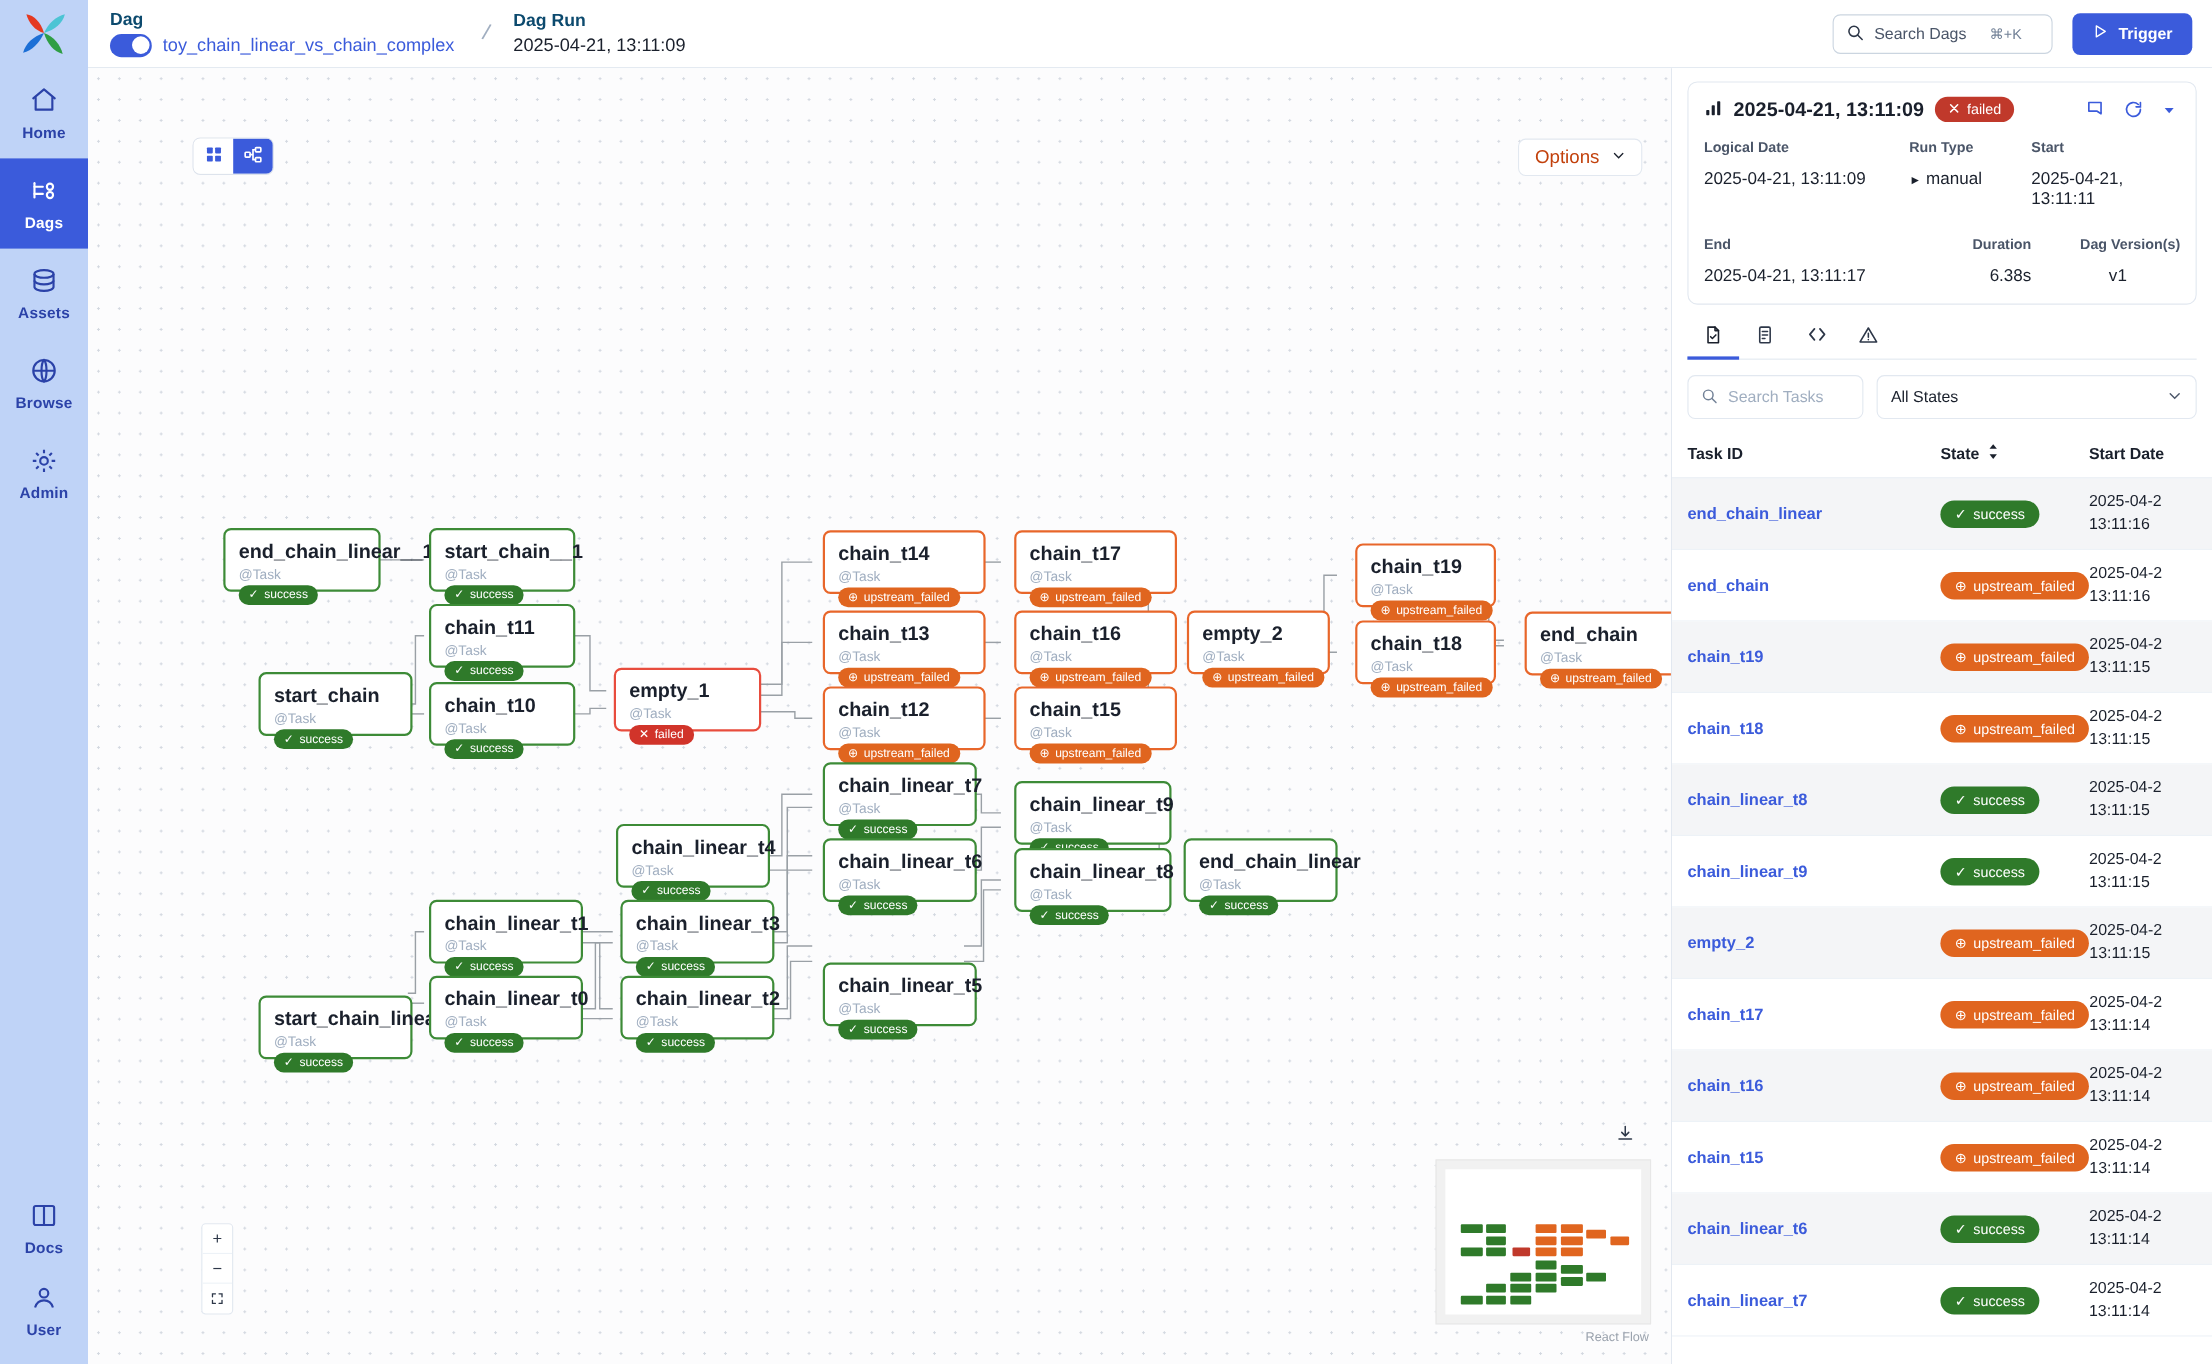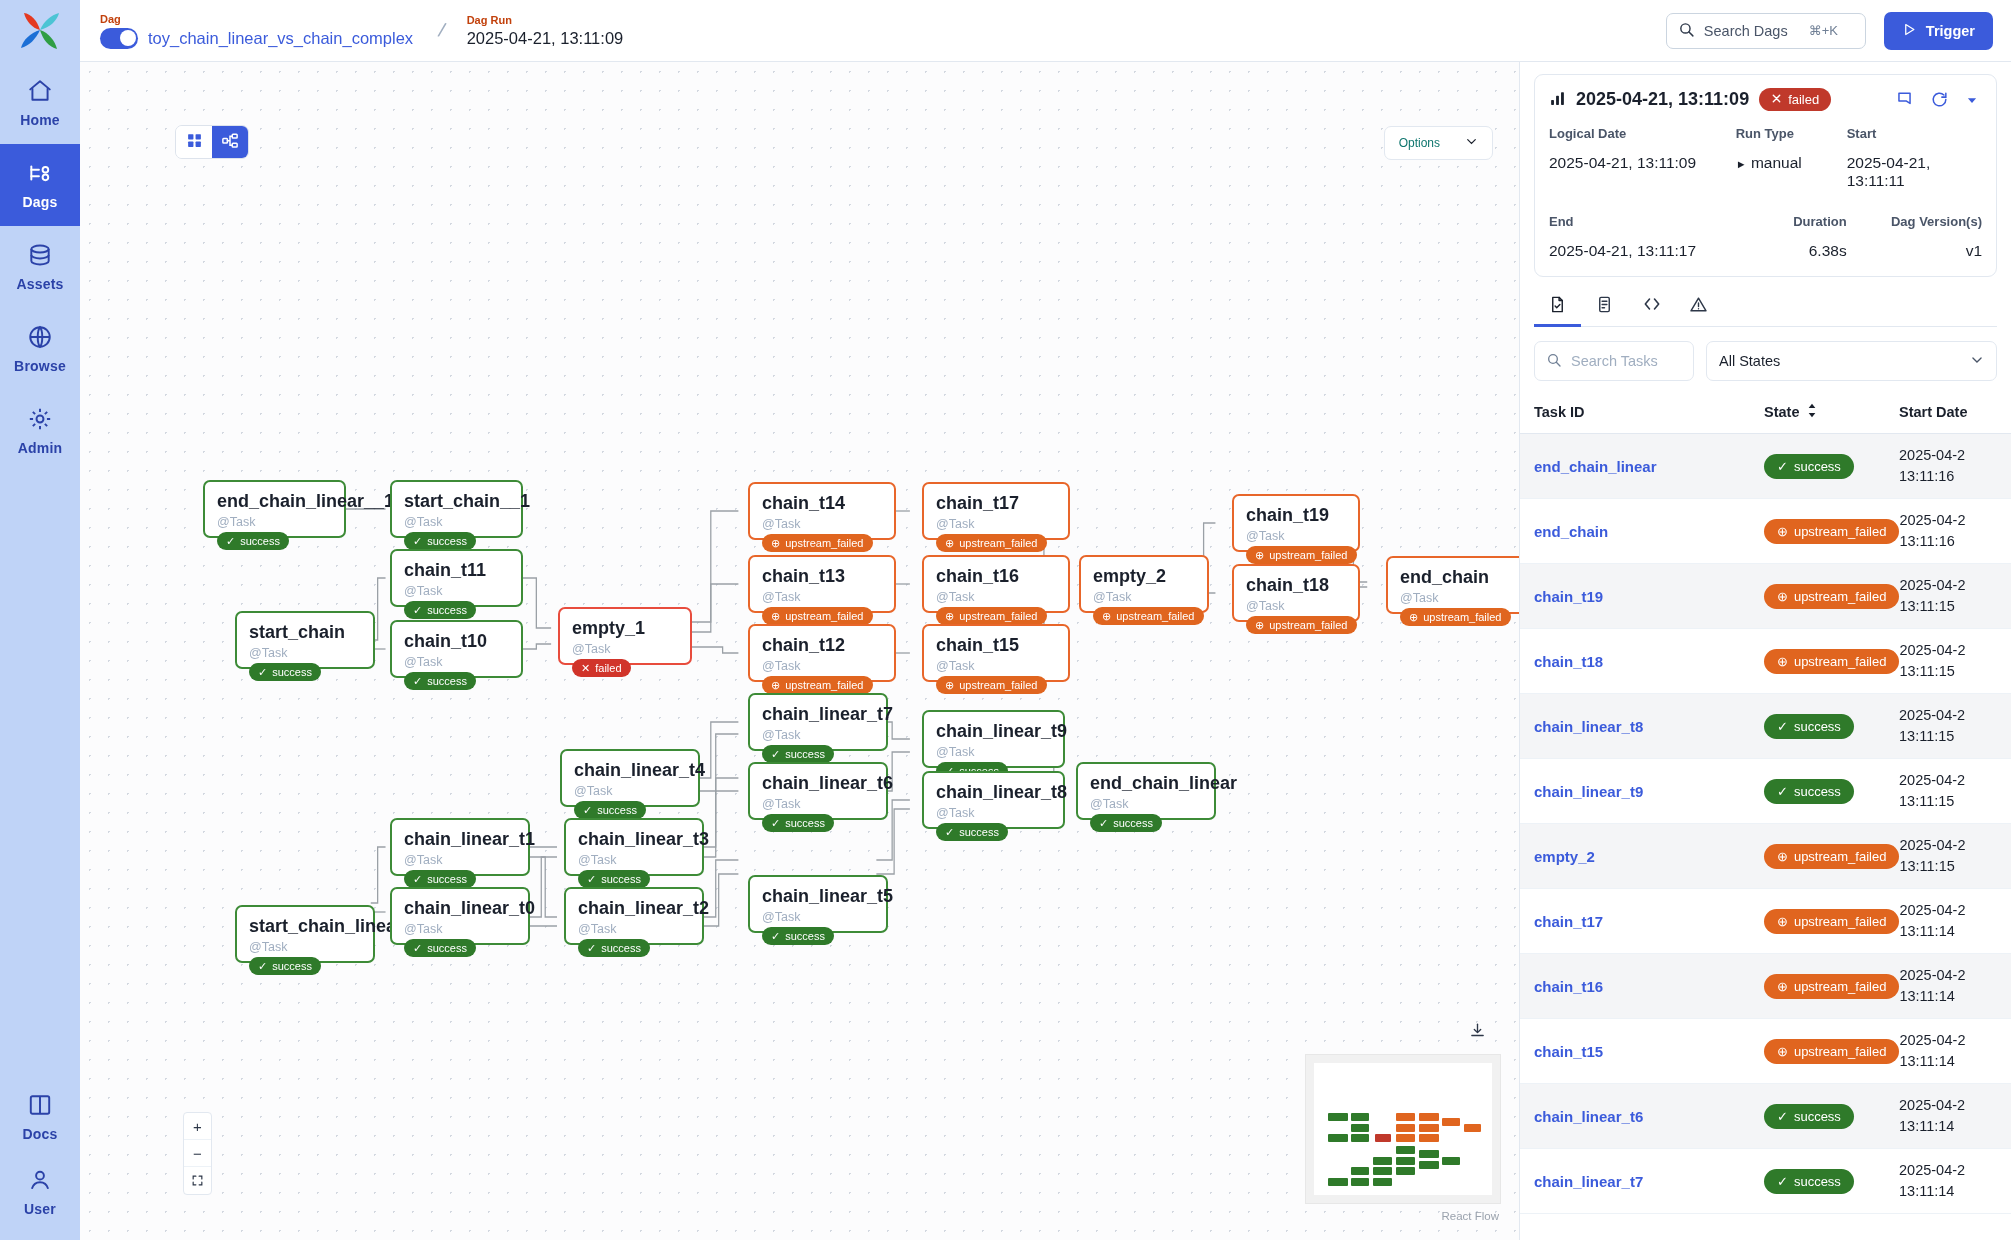--- a/index.html
+++ b/index.html
@@ -32,21 +32,21 @@
   
   .main { flex: 1 1 auto; display:flex; flex-direction:column; min-width:0; }
 
   .topbar {
     height: 62px; flex:0 0 62px;
     border-bottom: 1px solid #e2e8f0;
     display:flex; align-items:center; padding: 0 18px 0 20px; gap: 18px;
     background:#fff;
   }
   .dag-block { display:flex; flex-direction:column; gap:3px; }
-  .tiny-label { font-size:11px; font-weight:700; color:#c2410c; }
+  .tiny-label { font-size:16px; font-weight:700; color:#0c4a6e; }
   .dag-row { display:flex; align-items:center; gap:10px; }
   .toggle {
     width:38px; height:21px; border-radius:11px; background:#3b5bdb;
     position:relative; cursor:pointer; flex:0 0 auto;
   }
   .toggle::after{
     content:""; position:absolute; top:2.5px; right:2.5px;
     width:16px; height:16px; border-radius:50%; background:#fff;
   }
   .dag-name { color:#3b5bdb; font-size:16.5px; text-decoration:none; }
@@ -83,22 +83,22 @@
   }
   .vt-btn {
     width:36px; height:32px; display:flex; align-items:center; justify-content:center;
     background:#fff; cursor:pointer;
   }
   .vt-btn.active { background:#3b5bdb; }
 
   .options-btn {
     position:absolute; right:26px; top:64px; z-index:5;
     border:1px solid #e2e8f0; border-radius:7px; background:#fff;
-    height:34px; padding:0 14px; display:flex; align-items:center; gap:25px;
-    font-size:12px; color:#0f766e; cursor:pointer;
+    height:34px; padding:0 14px; display:flex; align-items:center; gap:11px;
+    font-size:17px; color:#c2410c; cursor:pointer;
   }
 
   
   .node {
     position:absolute; background:#fff; border-radius:7px;
     padding:9px 11px 9px 12px; display:flex; flex-direction:column; gap:3px;
     cursor:pointer; z-index:3;
   }
   .node.success { border:2px solid #3d8b37; }
   .node.failed  { border:2px solid #e84c3d; }
@@ -153,21 +153,21 @@
     background:#c0392b; color:#fff; border-radius:13px; font-size:13px;
     padding:4px 12px; display:inline-flex; align-items:center; gap:6px; font-weight:400;
   }
   .head-spacer { flex:1 1 auto; }
   .ic-btn { color:#3b5bdb; cursor:pointer; display:flex; align-items:center; padding:3px; }
   .meta-grid { display:grid; grid-template-columns: 1.38fr .82fr 1fr; row-gap:4px; margin-top:14px; }
   .meta-lbl { font-size:13px; font-weight:700; color:#4a5568; }
   .meta-val { font-size:15.5px; color:#1a202c; padding-top:9px; }
   .meta-grid .r2lbl { padding-top:20px; }
   .ta-right { text-align:right; }
-  .ta-center { text-align:right; }
+  .ta-center { text-align:center; }
 
   .tabs { display:flex; gap:0; margin: 10px 14px 0 14px; border-bottom:1px solid #e2e8f0; }
   .tab {
     width:47px; height:40px; display:flex; align-items:center; justify-content:center;
     color:#2d3748; cursor:pointer; border-bottom:3px solid transparent;
     margin-bottom:-1px;
   }
   .tab.active { border-bottom-color:#3b5bdb; color:#1a202c; }
 
   .filters { display:flex; gap:12px; padding:14px 14px 0 14px; }

